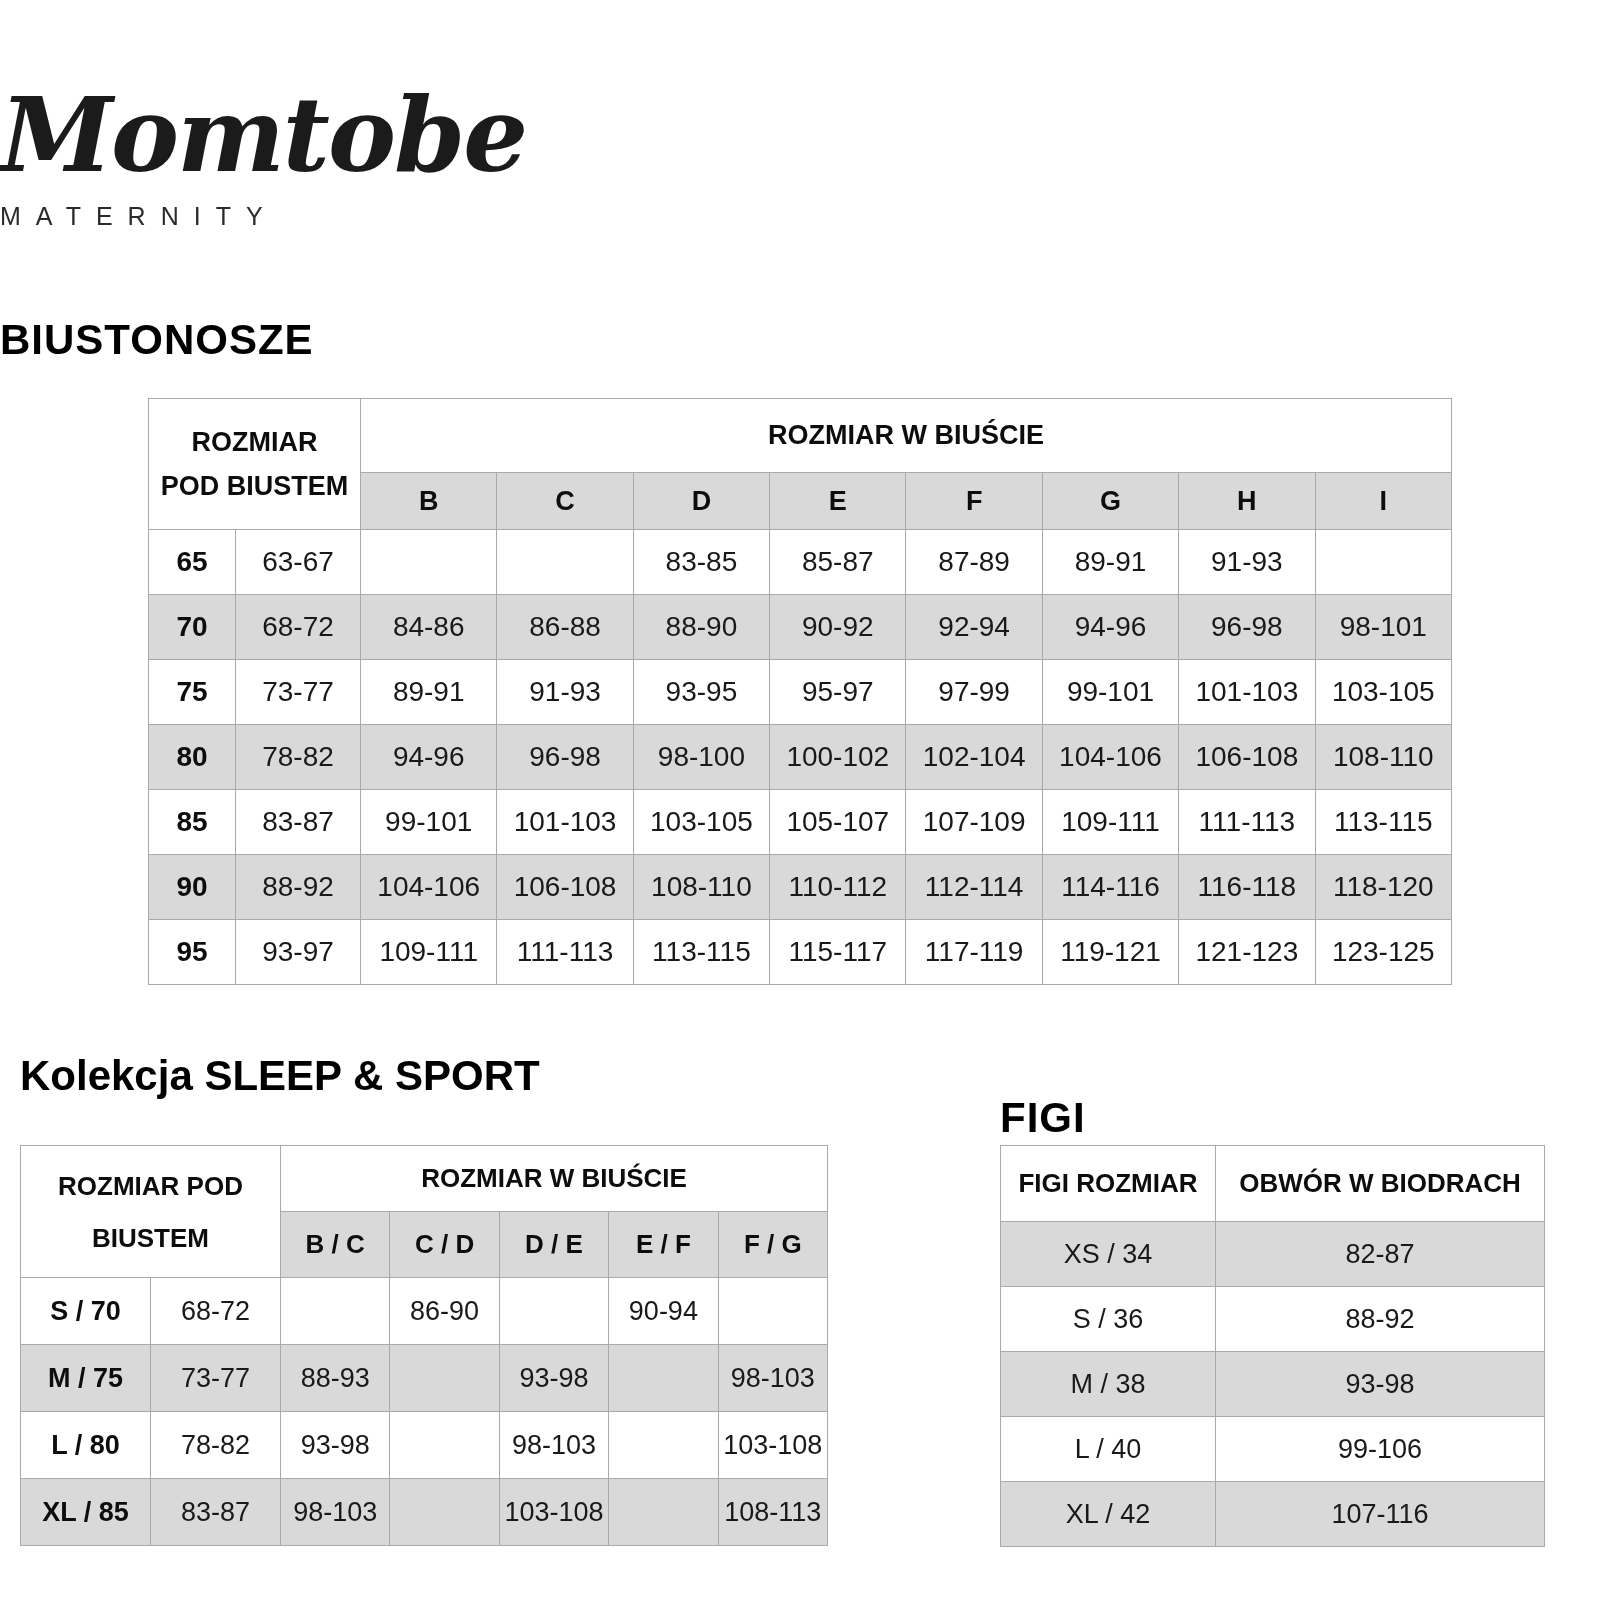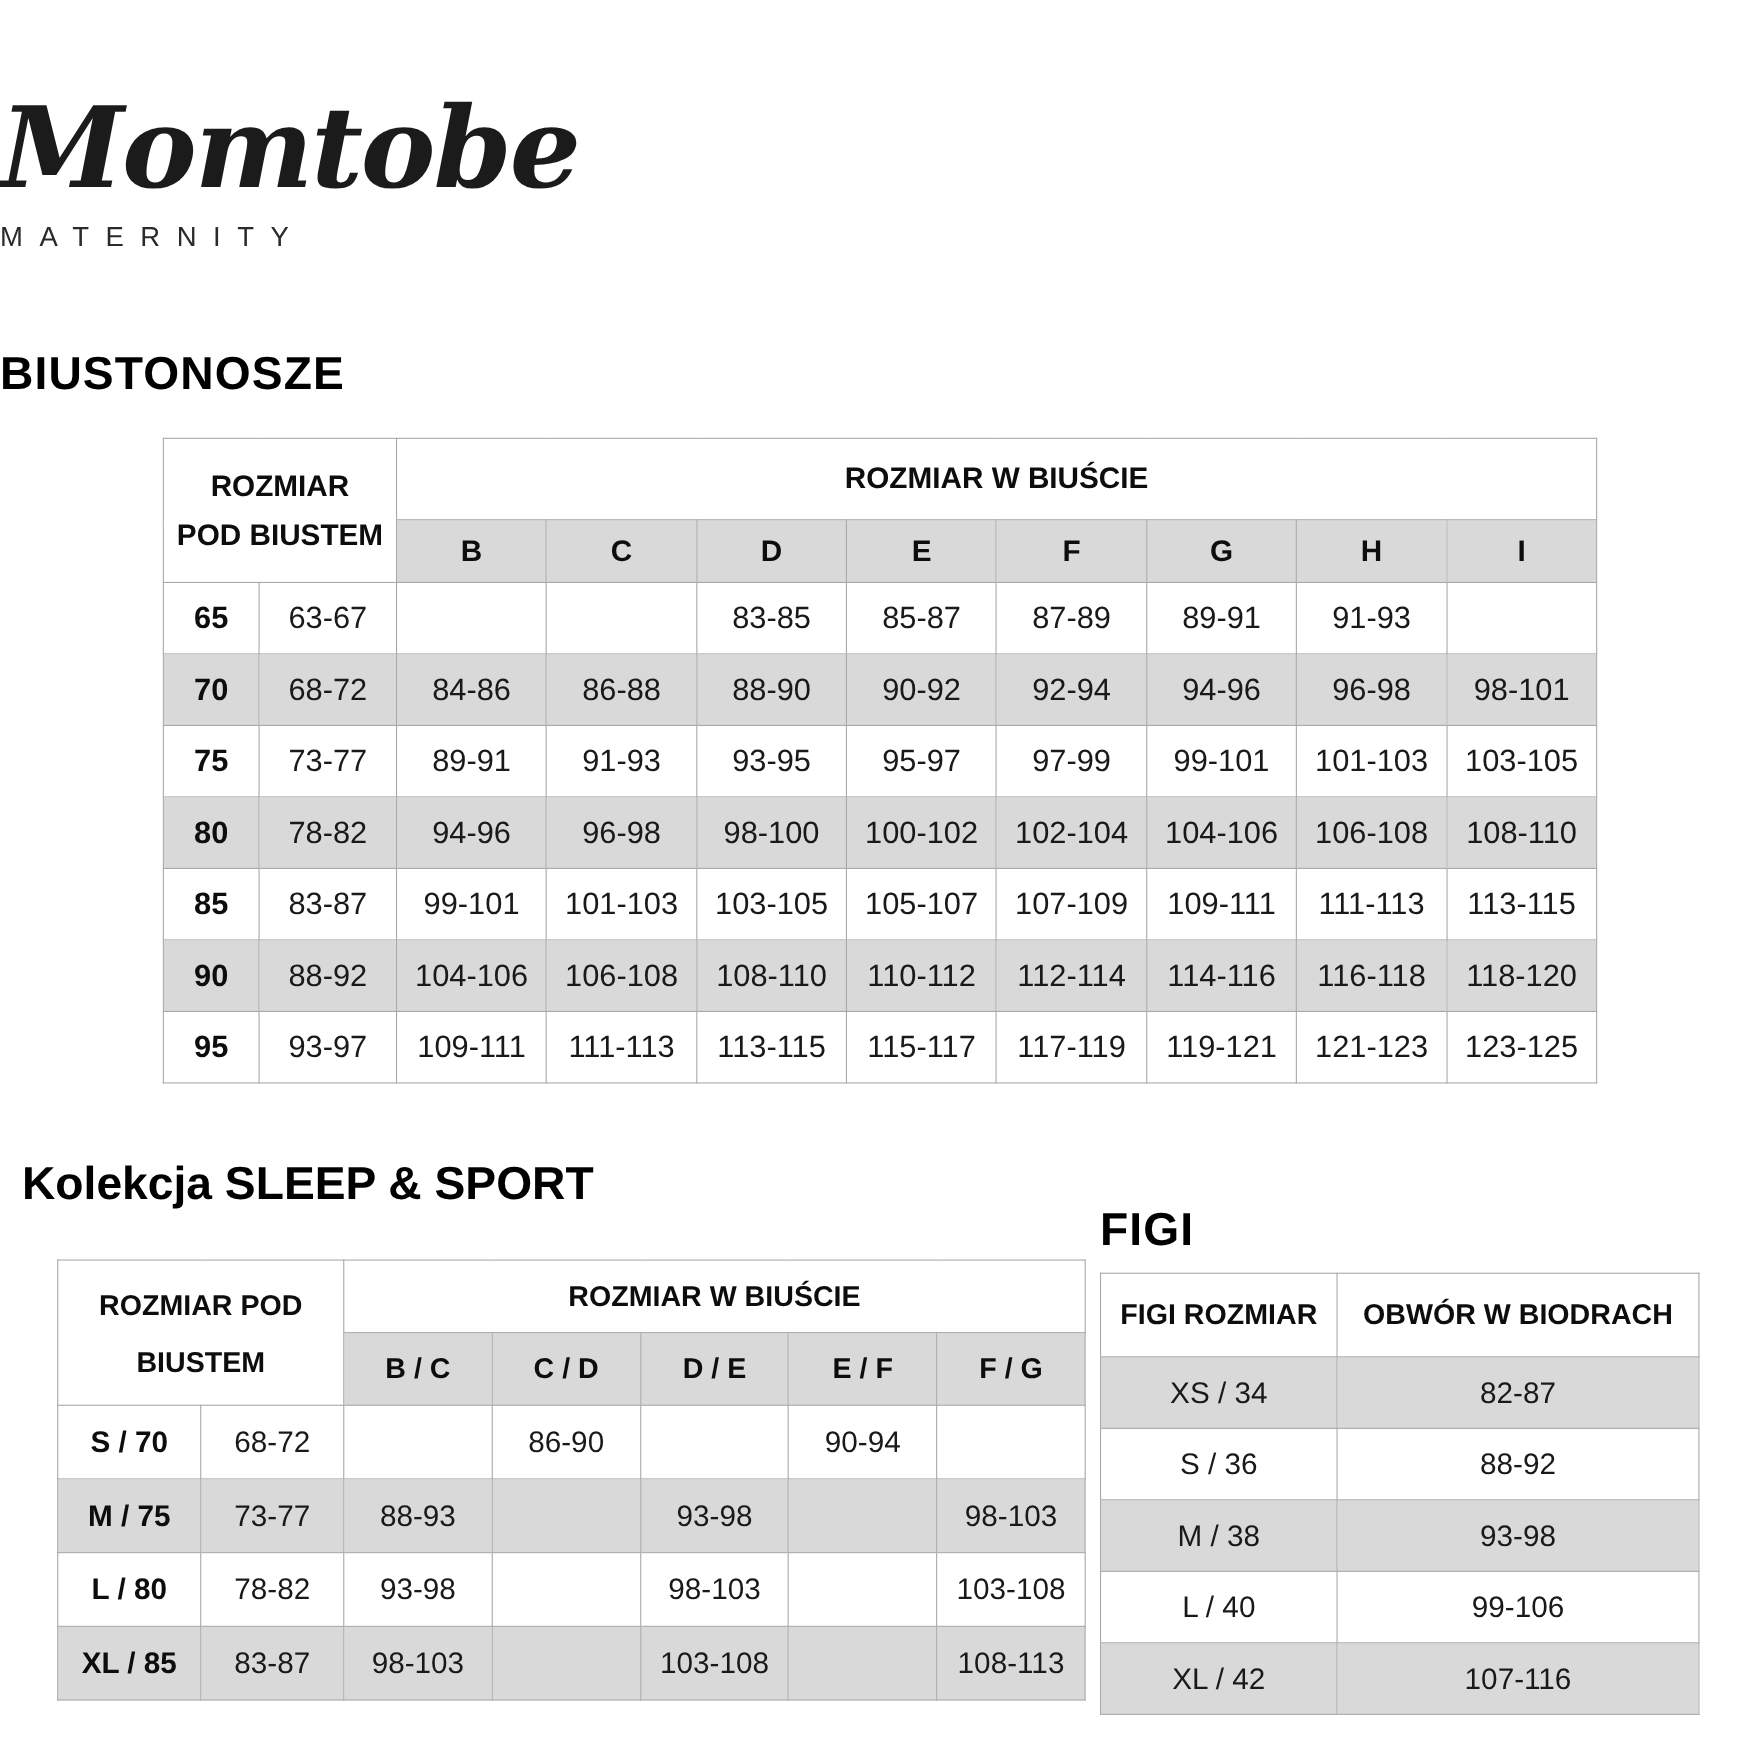--- a/index.html
+++ b/index.html
@@ -34,27 +34,27 @@
   }
   th{font-weight:700;color:#0d0d0d;}
 
   .bras-table{left:148px;top:398px;width:1304px;border-radius:22px;}
   .bras-table thead tr.group-row{height:74px;}
   .bras-table thead tr.subhead{height:57px;}
   .bras-table tbody tr{height:65px;}
   .bras-table th{font-size:27px;}
   .bras-table td{font-size:28px;}
 
-  .sleep-table{left:20px;top:1145px;width:935px;margin-left:32px;}
+  .sleep-table{left:20px;top:1145px;width:808px;}
   .sleep-table thead tr{height:66px;}
   .sleep-table tbody tr{height:67px;}
   .sleep-table th{font-size:26px;}
   .sleep-table td{font-size:27px;}
 
-  .figi-table{left:1000px;top:1145px;width:545px;margin-top:12px;}
+  .figi-table{left:1000px;top:1145px;width:545px;}
   .figi-table thead tr{height:76px;}
   .figi-table tbody tr{height:65px;}
   .figi-table th{font-size:26px;}
   .figi-table td{font-size:27px;}
 
   
   .subhead th{background:var(--row-alt,#d9d9d9);}
   .bras-table tbody tr:nth-child(even) td,
   .sleep-table tbody tr:nth-child(even) td{background:var(--row-alt,#d9d9d9);}
   .figi-table tbody tr:nth-child(odd) td{background:var(--row-alt,#d9d9d9);}

